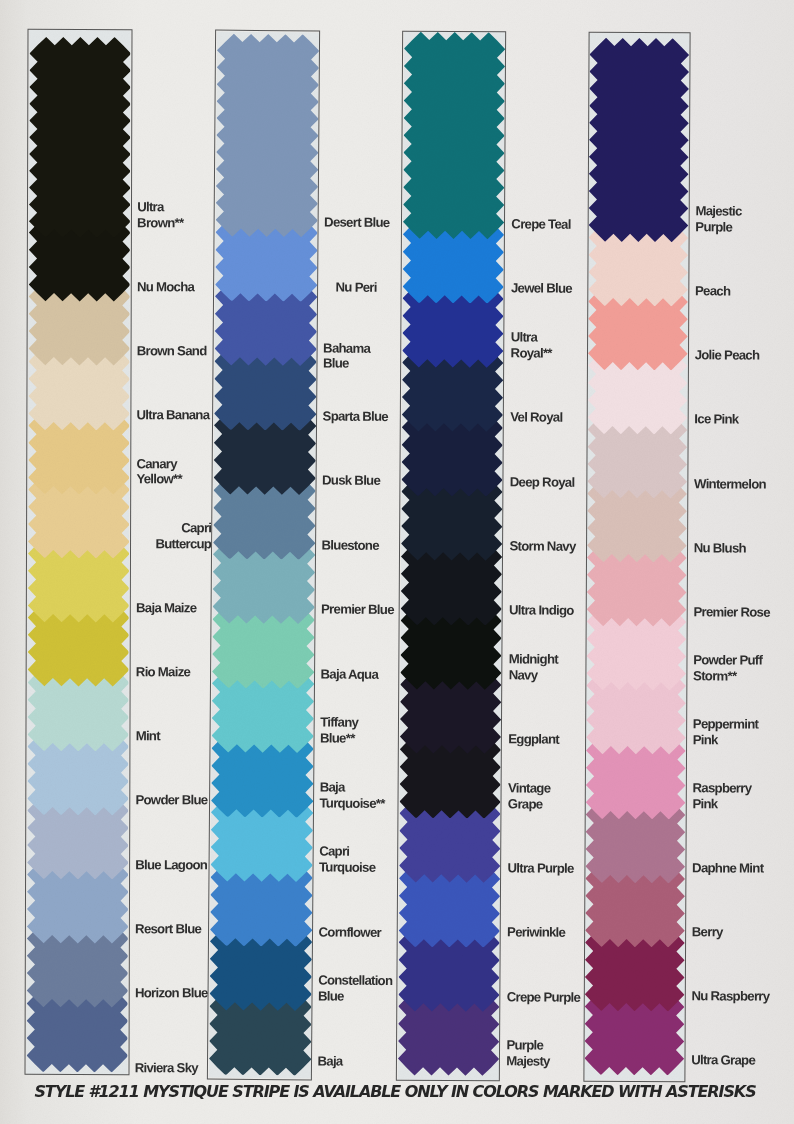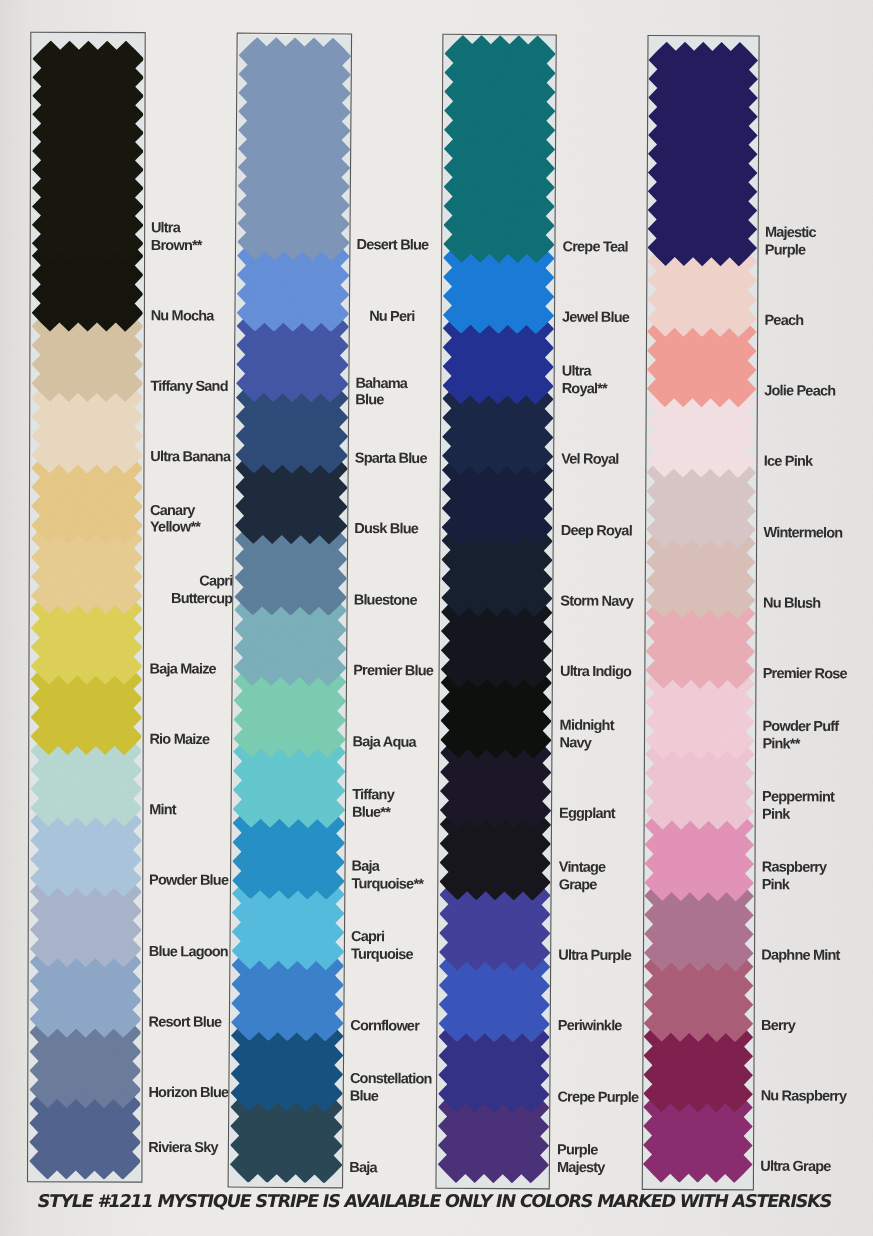--- a/index.html
+++ b/index.html
@@ -64,32 +64,32 @@
     <svg style="position:absolute;left:0px;top:194.00px;" width="101.80" height="77.40" viewBox="0 0 101.80 77.40">
           <path d="M8.20,0.00 L93.60,0.00 L93.60,0.00 L93.60,0.00 L101.80,8.65 L93.60,17.30 L101.80,25.95 L93.60,34.60 L101.80,43.25 L93.60,51.90 L101.80,60.55 L93.60,69.20 L93.60,69.20 L93.60,69.20 L85.06,77.40 L76.52,69.20 L67.98,77.40 L59.44,69.20 L50.90,77.40 L42.36,69.20 L33.82,77.40 L25.28,69.20 L16.74,77.40 L8.20,69.20 L8.20,69.20 L8.20,69.20 L0.00,60.55 L8.20,51.90 L0.00,43.25 L8.20,34.60 L0.00,25.95 L8.20,17.30 L0.00,8.65 L8.20,0.00 Z" fill="#15150d"></path>
         </svg>
     <svg style="position:absolute;left:0px;top:6.30px;" width="101.80" height="200.90" viewBox="0 0 101.80 200.90">
           <path d="M8.20,8.20 L8.20,8.20 L16.74,0.00 L25.28,8.20 L33.82,0.00 L42.36,8.20 L50.90,0.00 L59.44,8.20 L67.98,0.00 L76.52,8.20 L85.06,0.00 L93.60,8.20 L93.60,8.20 L93.60,8.20 L101.80,16.59 L93.60,24.97 L101.80,33.36 L93.60,41.75 L101.80,50.13 L93.60,58.52 L101.80,66.90 L93.60,75.29 L101.80,83.68 L93.60,92.06 L101.80,100.45 L93.60,108.84 L101.80,117.22 L93.60,125.61 L101.80,134.00 L93.60,142.38 L101.80,150.77 L93.60,159.15 L101.80,167.54 L93.60,175.93 L101.80,184.31 L93.60,192.70 L93.60,192.70 L93.60,192.70 L85.06,200.90 L76.52,192.70 L67.98,200.90 L59.44,192.70 L50.90,200.90 L42.36,192.70 L33.82,200.90 L25.28,192.70 L16.74,200.90 L8.20,192.70 L8.20,192.70 L8.20,192.70 L0.00,184.31 L8.20,175.93 L0.00,167.54 L8.20,159.15 L0.00,150.77 L8.20,142.38 L0.00,134.00 L8.20,125.61 L0.00,117.22 L8.20,108.84 L0.00,100.45 L8.20,92.06 L0.00,83.68 L8.20,75.29 L0.00,66.90 L8.20,58.52 L0.00,50.13 L8.20,41.75 L0.00,33.36 L8.20,24.97 L0.00,16.59 L8.20,8.20 Z" fill="#17170e"></path>
         </svg>
   </div>
   <div class="col-frame" style="left:26.40px;top:29.00px;width:104.40px;height:1046.00px;"></div>
   <div class="lab" style="left:136.20px;bottom:893.70px;width:75.0px;">Ultra Brown**</div>
   <div class="lab" style="left:136.20px;bottom:829.50px;width:75.0px;">Nu Mocha</div>
-  <div class="lab" style="left:136.20px;bottom:765.30px;width:75.0px;">Tiffany Sand</div>
+  <div class="lab" style="left:136.20px;bottom:765.30px;width:75.0px;">Brown Sand</div>
   <div class="lab" style="left:136.20px;bottom:701.10px;width:75.0px;">Ultra Banana</div>
   <div class="lab" style="left:136.20px;bottom:636.90px;width:75.0px;">Canary Yellow**</div>
   <div class="lab" style="left:136.20px;bottom:572.70px;width:75.0px;text-align:right;">Capri Buttercup</div>
   <div class="lab" style="left:136.20px;bottom:508.50px;width:75.0px;">Baja Maize</div>
   <div class="lab" style="left:136.20px;bottom:444.30px;width:75.0px;">Rio Maize</div>
   <div class="lab" style="left:136.20px;bottom:380.10px;width:75.0px;">Mint</div>
   <div class="lab" style="left:136.20px;bottom:315.90px;width:75.0px;">Powder Blue</div>
   <div class="lab" style="left:136.20px;bottom:251.70px;width:75.0px;">Blue Lagoon</div>
   <div class="lab" style="left:136.20px;bottom:187.50px;width:75.0px;">Resort Blue</div>
   <div class="lab" style="left:136.20px;bottom:123.30px;width:75.0px;">Horizon Blue</div>
-  <div class="lab" style="left:136.20px;bottom:73px;width:75.0px;">Riviera Sky</div>
+  <div class="lab" style="left:136.20px;bottom:48px;width:75.0px;">Riviera Sky</div>
 </div>
 <div class="col-group" style="transform:rotate(0.450deg);transform-origin:263.8px 554.9px;">
   <div class="col-clip" style="left:212.60px;top:31.60px;width:102.40px;height:1046.70px;">
     <svg style="position:absolute;left:0px;top:966.20px;" width="102.40" height="77.70" viewBox="0 0 102.40 77.70">
           <path d="M8.20,0.00 L94.20,0.00 L94.20,0.00 L94.20,0.00 L102.40,8.69 L94.20,17.38 L102.40,26.06 L94.20,34.75 L102.40,43.44 L94.20,52.13 L102.40,60.81 L94.20,69.50 L94.20,69.50 L94.20,69.50 L85.60,77.70 L77.00,69.50 L68.40,77.70 L59.80,69.50 L51.20,77.70 L42.60,69.50 L34.00,77.70 L25.40,69.50 L16.80,77.70 L8.20,69.50 L8.20,69.50 L8.20,69.50 L0.00,60.81 L8.20,52.13 L0.00,43.44 L8.20,34.75 L0.00,26.06 L8.20,17.38 L0.00,8.69 L8.20,0.00 Z" fill="#2a4755"></path>
         </svg>
     <svg style="position:absolute;left:0px;top:901.70px;" width="102.40" height="77.70" viewBox="0 0 102.40 77.70">
           <path d="M8.20,0.00 L94.20,0.00 L94.20,0.00 L94.20,0.00 L102.40,8.69 L94.20,17.38 L102.40,26.06 L94.20,34.75 L102.40,43.44 L94.20,52.13 L102.40,60.81 L94.20,69.50 L94.20,69.50 L94.20,69.50 L85.60,77.70 L77.00,69.50 L68.40,77.70 L59.80,69.50 L51.20,77.70 L42.60,69.50 L34.00,77.70 L25.40,69.50 L16.80,77.70 L8.20,69.50 L8.20,69.50 L8.20,69.50 L0.00,60.81 L8.20,52.13 L0.00,43.44 L8.20,34.75 L0.00,26.06 L8.20,17.38 L0.00,8.69 L8.20,0.00 Z" fill="#175180"></path>
         </svg>
     <svg style="position:absolute;left:0px;top:837.20px;" width="102.40" height="77.70" viewBox="0 0 102.40 77.70">
@@ -252,21 +252,21 @@
         </svg>
   </div>
   <div class="col-frame" style="left:586.10px;top:32.00px;width:102.20px;height:1049.50px;"></div>
   <div class="lab" style="left:693.70px;bottom:889.20px;width:83.0px;">Majestic Purple</div>
   <div class="lab" style="left:693.70px;bottom:825.10px;width:83.0px;">Peach</div>
   <div class="lab" style="left:693.70px;bottom:761.00px;width:83.0px;">Jolie Peach</div>
   <div class="lab" style="left:693.70px;bottom:696.90px;width:83.0px;">Ice Pink</div>
   <div class="lab" style="left:693.70px;bottom:632.80px;width:83.0px;">Wintermelon</div>
   <div class="lab" style="left:693.70px;bottom:568.70px;width:83.0px;">Nu Blush</div>
   <div class="lab" style="left:693.70px;bottom:504.60px;width:83.0px;">Premier Rose</div>
-  <div class="lab" style="left:693.70px;bottom:440.50px;width:83.0px;">Powder Puff Pink**</div>
+  <div class="lab" style="left:693.70px;bottom:440.50px;width:83.0px;">Powder Puff Storm**</div>
   <div class="lab" style="left:693.70px;bottom:376.40px;width:83.0px;">Peppermint Pink</div>
   <div class="lab" style="left:693.70px;bottom:312.30px;width:83.0px;">Raspberry Pink</div>
   <div class="lab" style="left:693.70px;bottom:248.20px;width:83.0px;">Daphne Mint</div>
   <div class="lab" style="left:693.70px;bottom:184.10px;width:83.0px;">Berry</div>
   <div class="lab" style="left:693.70px;bottom:120.00px;width:83.0px;">Nu Raspberry</div>
   <div class="lab" style="left:693.70px;bottom:55.90px;width:83.0px;">Ultra Grape</div>
 </div>
 <svg class="grain">
   <filter id="grain">
         <feTurbulence type="fractalNoise" baseFrequency="0.85" numOctaves="3" stitchTiles="stitch"></feTurbulence>

